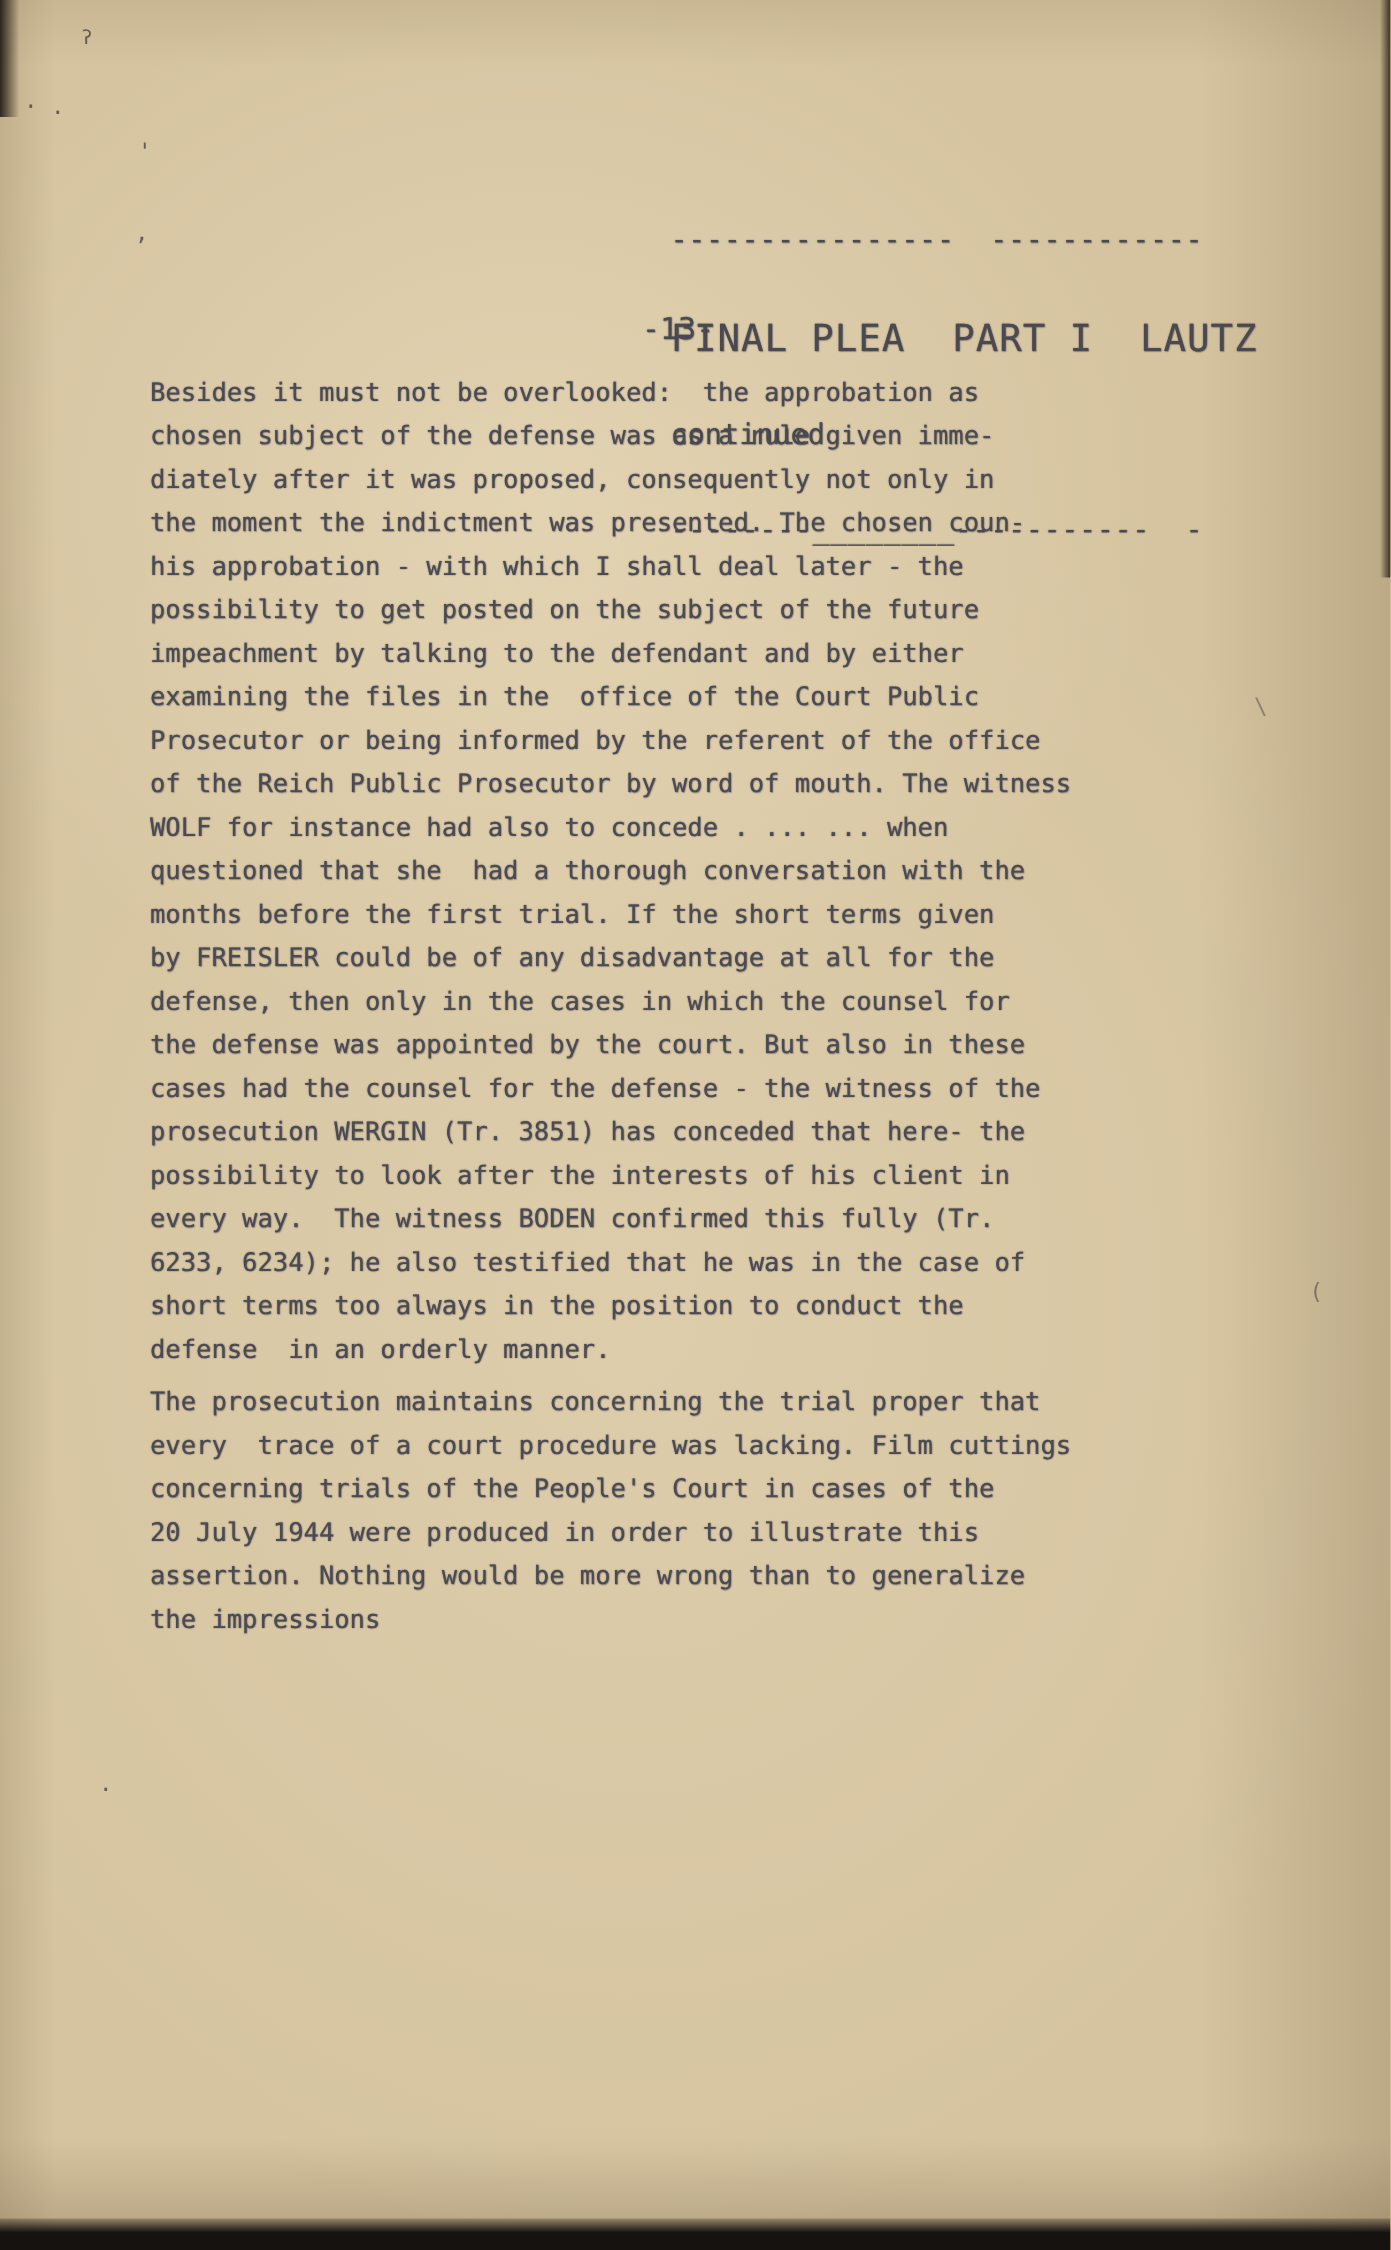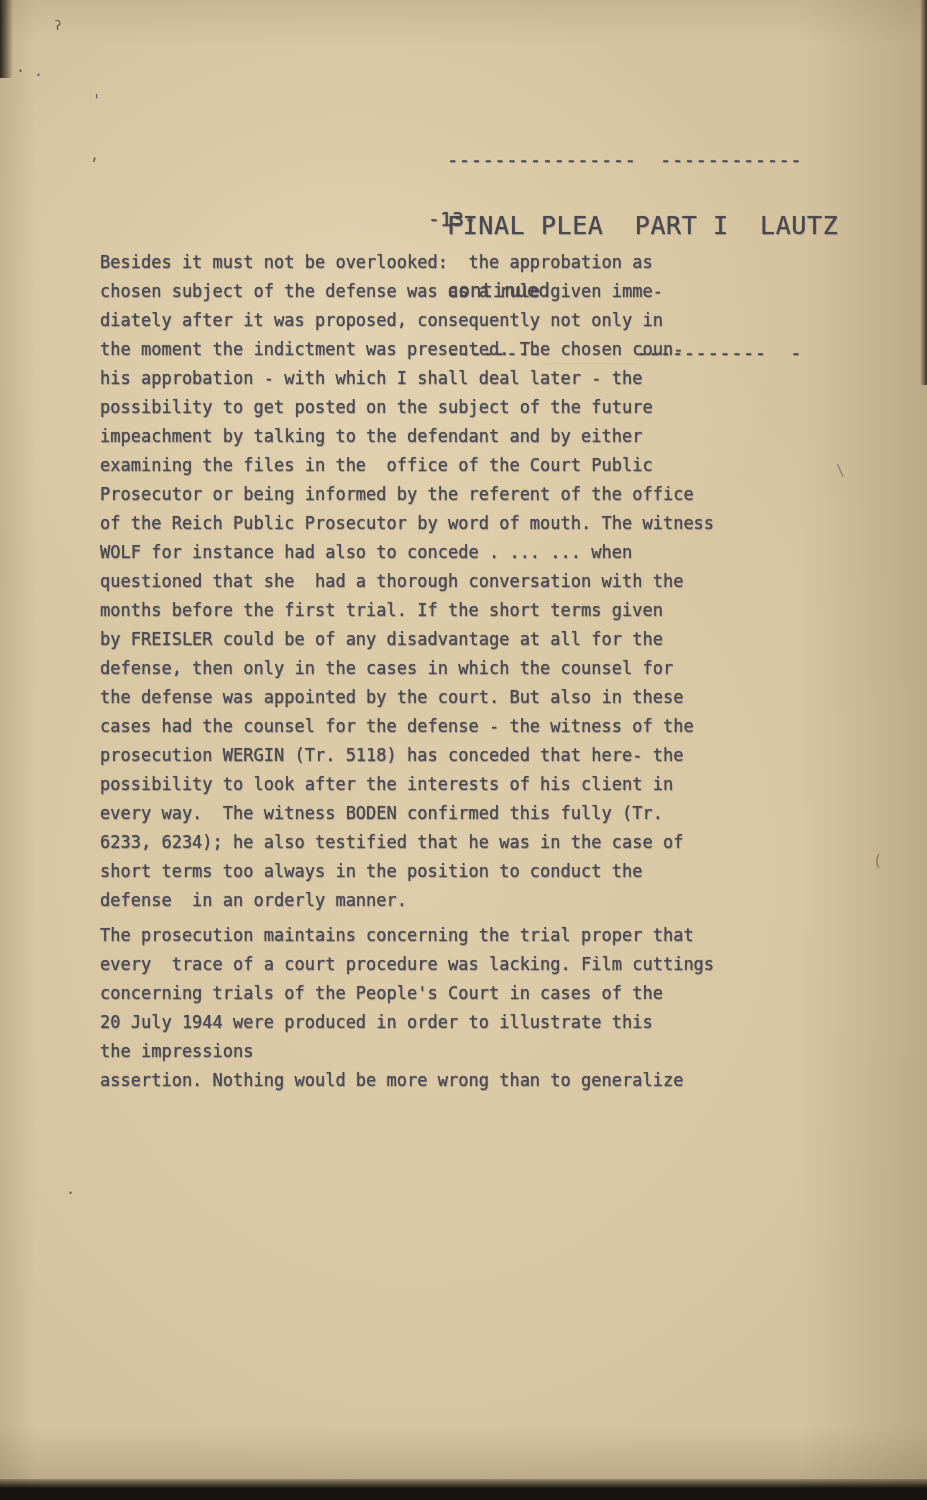--- a/index.html
+++ b/index.html
@@ -101,34 +101,34 @@
         <div class="line typed">examining the files in the  office of the Court Public</div>
         <div class="line typed">Prosecutor or being informed by the referent of the office</div>
         <div class="line typed">of the Reich Public Prosecutor by word of mouth. The witness</div>
         <div class="line typed">WOLF for instance had also to concede . ... ... when</div>
         <div class="line typed">questioned that she  had a thorough conversation with the</div>
         <div class="line typed">months before the first trial. If the short terms given</div>
         <div class="line typed">by FREISLER could be of any disadvantage at all for the</div>
         <div class="line typed">defense, then only in the cases in which the counsel for</div>
         <div class="line typed">the defense was appointed by the court. But also in these</div>
         <div class="line typed">cases had the counsel for the defense - the witness of the</div>
-        <div class="line typed">prosecution WERGIN (Tr. 5118) has conceded that here- the</div>
+        <div class="line typed">prosecution WERGIN (Tr. 3851) has conceded that here- the</div>
         <div class="line typed">possibility to look after the interests of his client in</div>
         <div class="line typed">every way.  The witness BODEN confirmed this fully (Tr.</div>
         <div class="line typed">6233, 6234); he also testified that he was in the case of</div>
         <div class="line typed">short terms too always in the position to conduct the</div>
         <div class="line typed">defense  in an orderly manner.</div>
       </div>
       <div class="paragraph">
         <div class="line typed">The prosecution maintains concerning the trial proper that</div>
         <div class="line typed">every  trace of a court procedure was lacking. Film cuttings</div>
         <div class="line typed">concerning trials of the People's Court in cases of the</div>
         <div class="line typed">20 July 1944 were produced in order to illustrate this</div>
+        <div class="line typed">assertion. Nothing would be more wrong than to generalize</div>
         <div class="line typed">the impressions</div>
-        <div class="line typed">assertion. Nothing would be more wrong than to generalize</div>
       </div>
     </div>
 
   <span class="mark" style="left:54px; top:18px; font-size:13px;">ʔ</span>
   <span class="mark" style="left:16px; top:62px;">· .</span>
   <span class="mark" style="left:92px; top:92px;">'</span>
   <span class="mark" style="left:90px; top:146px;">,</span>
   <span class="mark" style="left:836px; top:462px; opacity:0.6;">\</span>
   <span class="mark" style="left:873px; top:852px; opacity:0.7;">(</span>
   <span class="mark" style="left:66px; top:1180px;">.</span>

